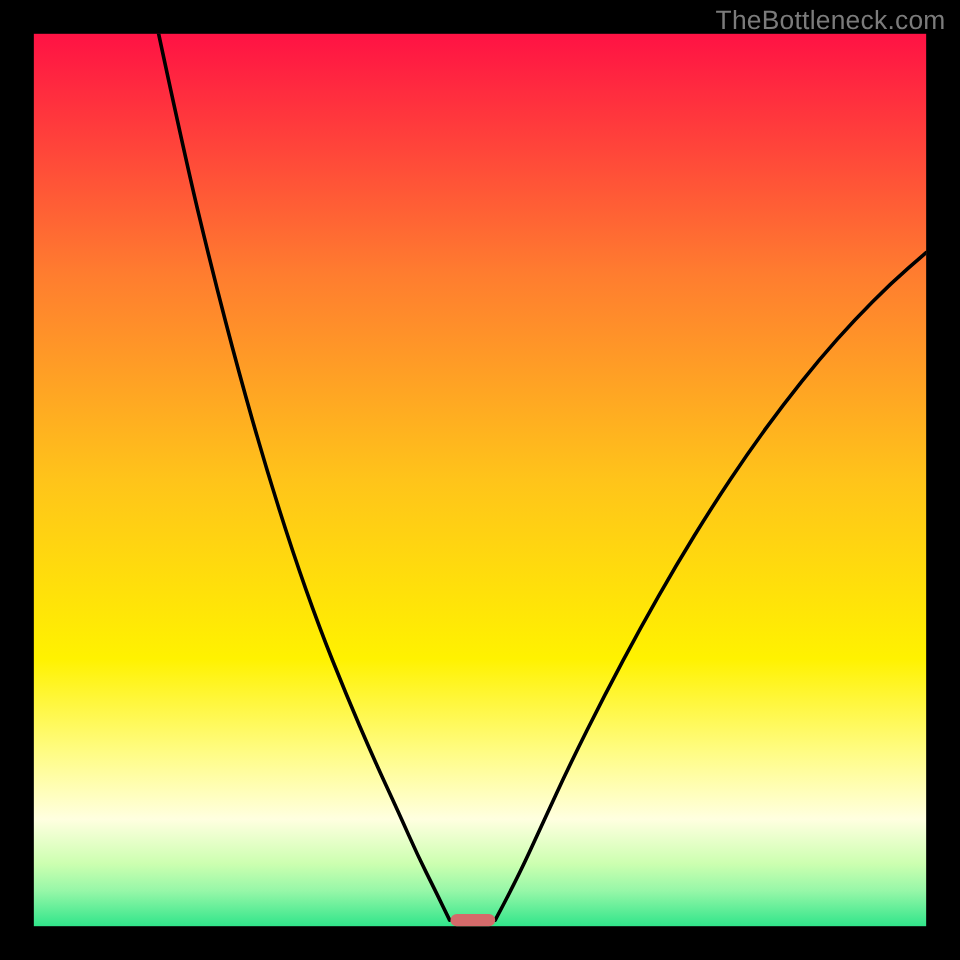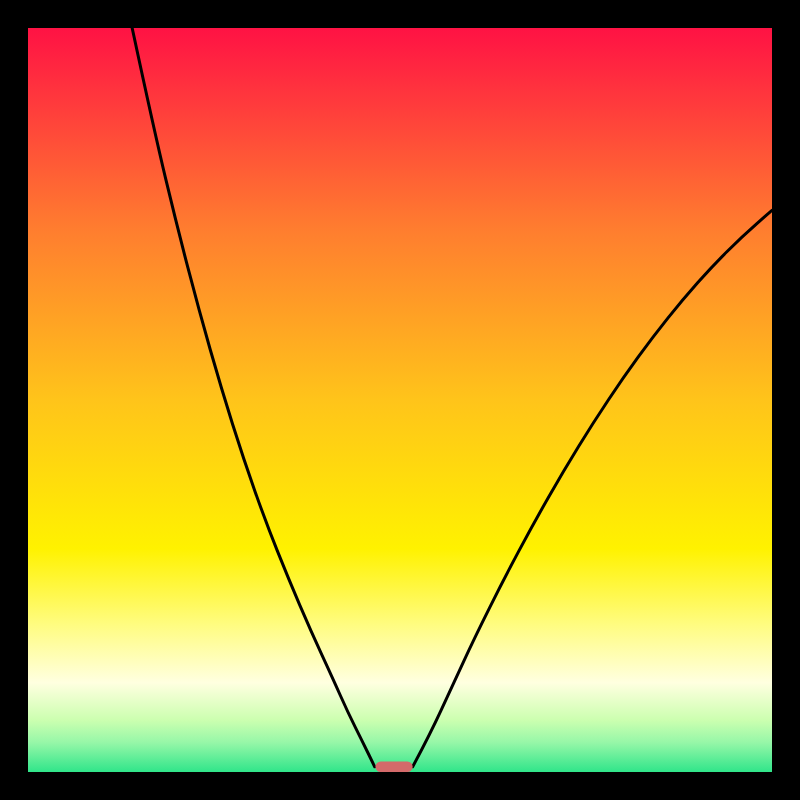--- a/index.html
+++ b/index.html
@@ -43,13 +43,14 @@
           <stop offset="93.00%" stop-color="#ccffb0"></stop>
           <stop offset="96.00%" stop-color="#97f7a8"></stop>
           <stop offset="100.00%" stop-color="#30e58a"></stop>
         </linearGradient>
     </defs>
     <rect x="0" y="0" width="744" height="744" fill="url(#bg-grad)"></rect>
     <path fill="none" d="M 104.16 0.00 Q 126.48 104.16 137.64 150.66 Q 148.80 197.16 159.96 239.94 Q 171.12 282.72 182.28 321.78 Q 193.44 360.84 204.60 396.18 Q 215.76 431.52 226.92 463.14 Q 238.08 494.76 249.24 522.66 Q 260.40 550.56 271.56 576.60 Q 282.72 602.64 293.88 626.82 Q 305.04 651.00 312.48 667.74 Q 319.92 684.48 327.36 699.36 Q 334.80 714.24 340.75 726.52 T 346.70 738.79" stroke="#000000" stroke-width="3" stroke-linecap="round"></path>
     <path fill="none" d="M 384.65 738.79 Q 401.76 706.80 412.92 682.62 Q 424.08 658.44 435.24 634.26 Q 446.40 610.08 461.28 580.32 Q 476.16 550.56 491.04 522.66 Q 505.92 494.76 520.80 468.72 Q 535.68 442.68 550.56 418.50 Q 565.44 394.32 580.32 372.00 Q 595.20 349.68 610.08 329.22 Q 624.96 308.76 639.84 290.16 Q 654.72 271.56 669.60 254.82 Q 684.48 238.08 699.36 223.20 Q 714.24 208.32 729.12 195.30 T 744.00 182.28" stroke="#000000" stroke-width="3" stroke-linecap="round"></path>
     <rect x="347.45" y="733.58" width="37.20" height="10.42" rx="5.21" fill="#d46a6a"></rect>
   </svg>
+  <div class="watermark">TheBottleneck.com</div>
 </div>
 
 </body></html>

